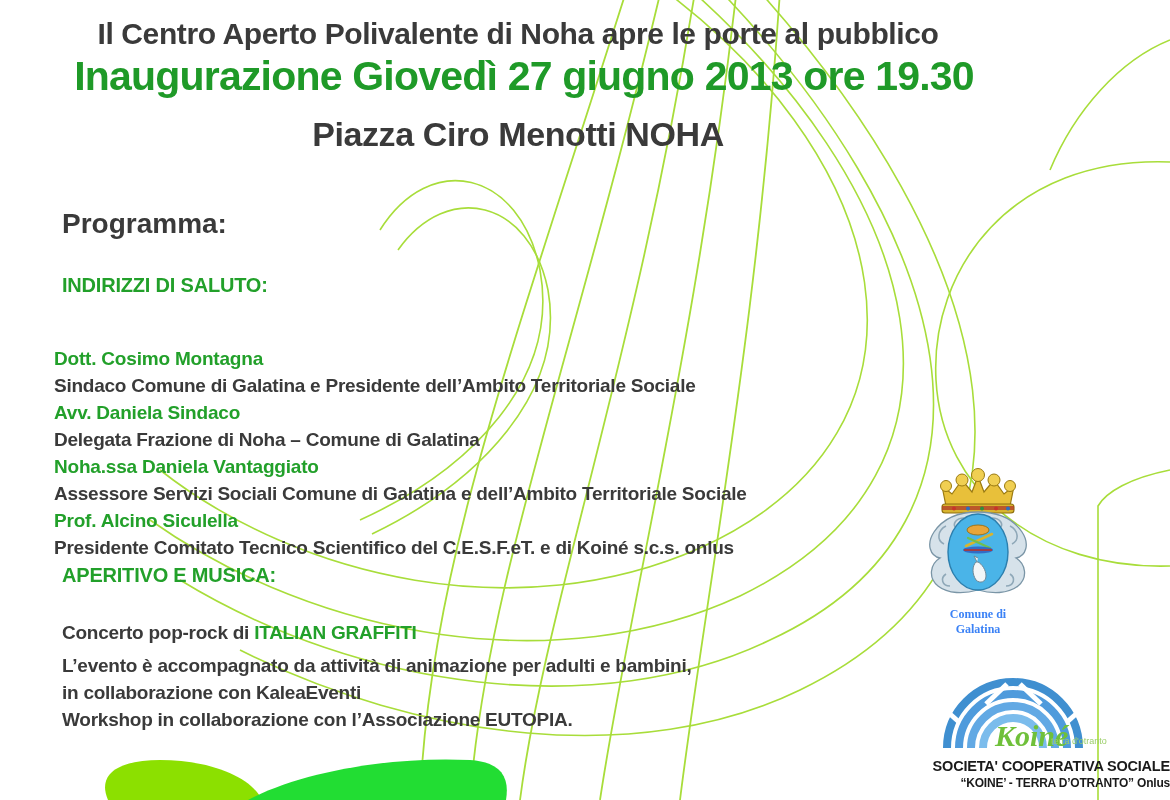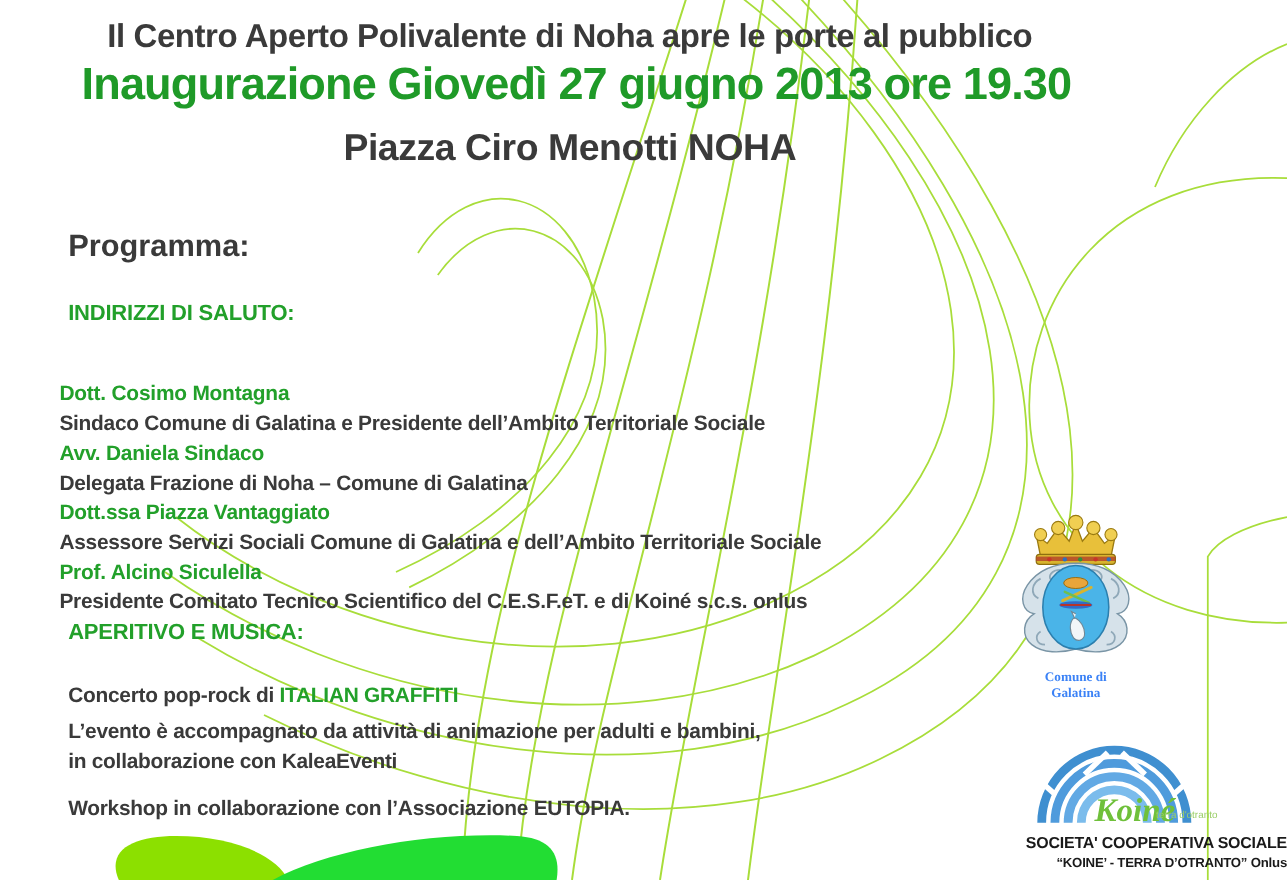--- a/index.html
+++ b/index.html
@@ -119,21 +119,21 @@
     letter-spacing: -0.25px;
   }
 
   .body-block {
     position: absolute;
     left: 62px;
     width: 860px;
   }
   #line-concerto { top: 619px; }
   #line-evento   { top: 652px; }
-  #line-workshop { top: 722px; }
+  #line-workshop { top: 706px; }
 
   .b-text {
     font-size: 19px;
     font-weight: bold;
     color: #3a3a3a;
     line-height: 27px;
     letter-spacing: -0.25px;
   }
   .b-accent {
     color: #22a02a;
@@ -230,21 +230,21 @@
     <div class="speakers">
       <div>
         <div class="sp-name">Dott. Cosimo Montagna</div>
         <div class="sp-role">Sindaco Comune di Galatina e Presidente dell’Ambito Territoriale Sociale</div>
       </div>
       <div>
         <div class="sp-name">Avv. Daniela Sindaco</div>
         <div class="sp-role">Delegata Frazione di Noha – Comune di Galatina</div>
       </div>
       <div>
-        <div class="sp-name">Dott.ssa Piazza Vantaggiato</div>
+        <div class="sp-name">Noha.ssa Daniela Vantaggiato</div>
         <div class="sp-role">Assessore Servizi Sociali Comune di Galatina e dell’Ambito Territoriale Sociale</div>
       </div>
       <div>
         <div class="sp-name">Prof. Alcino Siculella</div>
         <div class="sp-role">Presidente Comitato Tecnico Scientifico del C.E.S.F.eT. e di Koiné s.c.s. onlus</div>
       </div>
     </div>
 
     <div class="sec-head" id="head-aperitivo">APERITIVO E MUSICA:</div>
 

